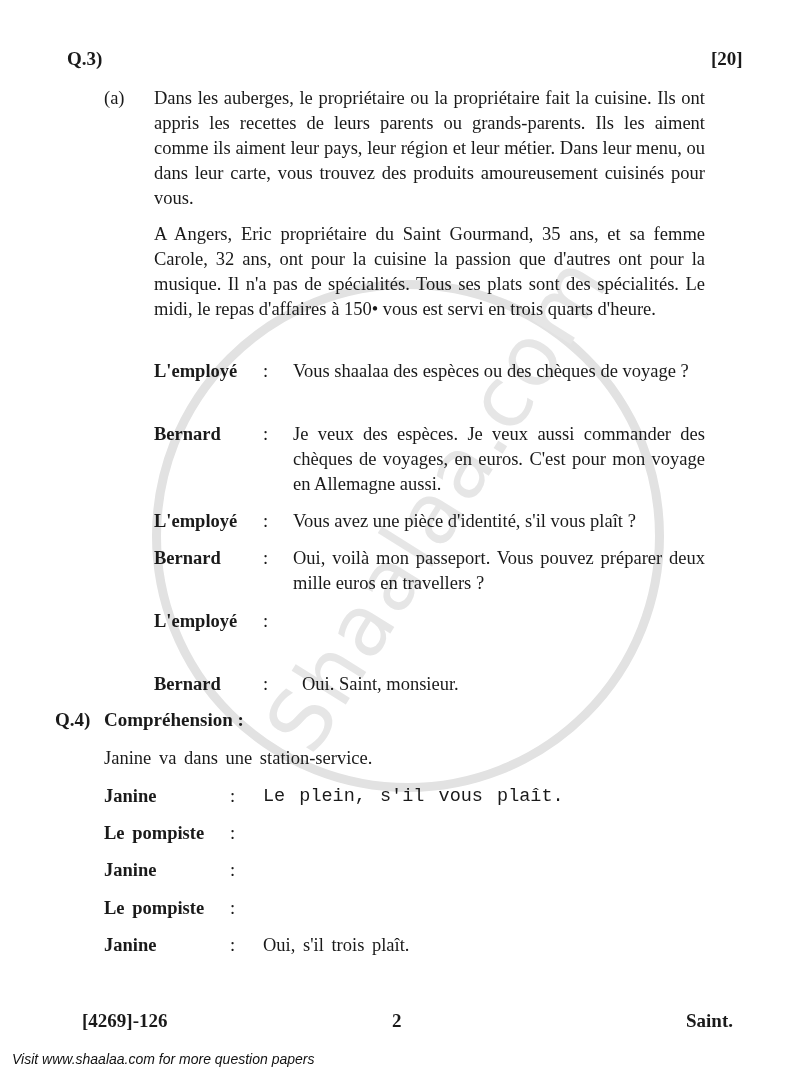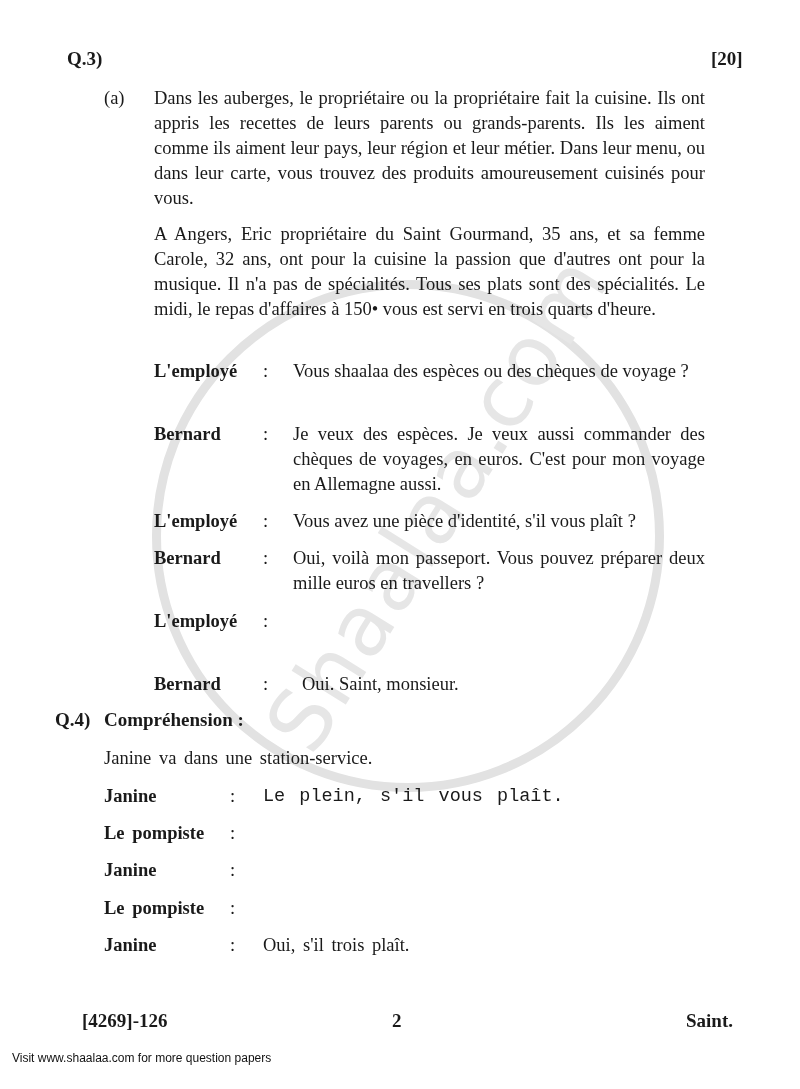--- a/index.html
+++ b/index.html
@@ -21,21 +21,21 @@
     position: absolute; left: 175px; top: 490px; width: 480px; text-align: center;
     font-family: "DejaVu Sans", sans-serif; font-size: 84px; color: #e6e6e6;
     transform: rotate(-58deg); transform-origin: 50% 50%; letter-spacing: 2px;
     white-space: nowrap;
   }
   .layer { position: absolute; left: 0; top: 0; width: 800px; height: 1089px; }
   .speaker { position: absolute; width: 110px; font-weight: bold; }
   .colon { position: absolute; width: 10px; }
   .line { position: absolute; }
   .footer-text { font-weight: bold; font-size: 19px; }
-  .visit { font-family: "Liberation Sans", sans-serif; font-size: 12px; color: #111; }
+  .visit { font-family: "Liberation Sans", sans-serif; font-size: 14px; color: #111; font-style: italic; }
 </style>
 </head>
 <body>
 
 <div class="watermark-circle"></div>
 <div class="watermark-text">Shaalaa.com</div>
 
 <div class="layer">
 
   <div class="abs q-head" style="left:67px; top:48px;">Q.3)</div>

